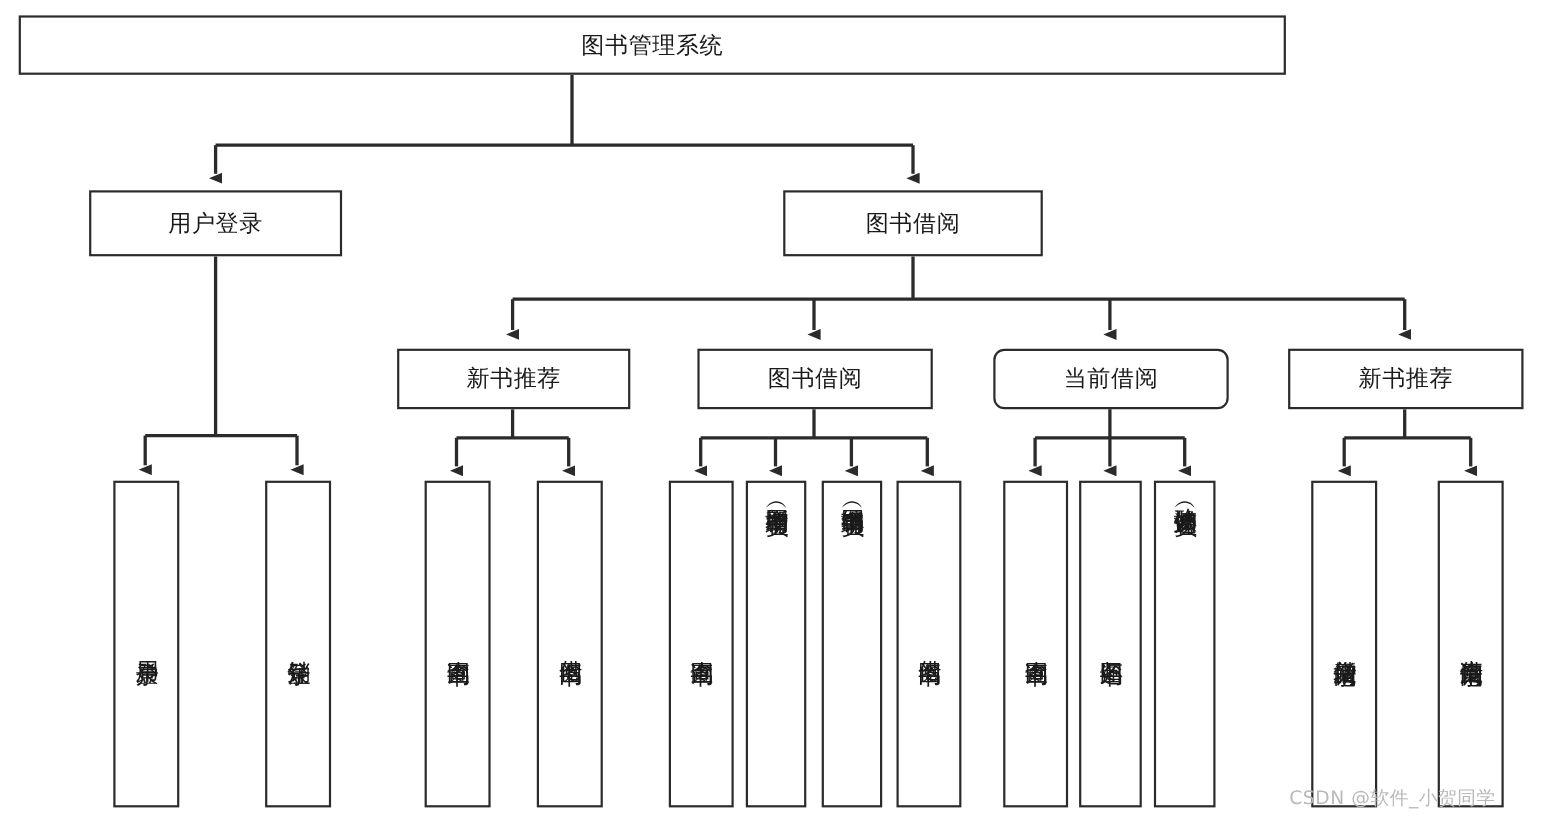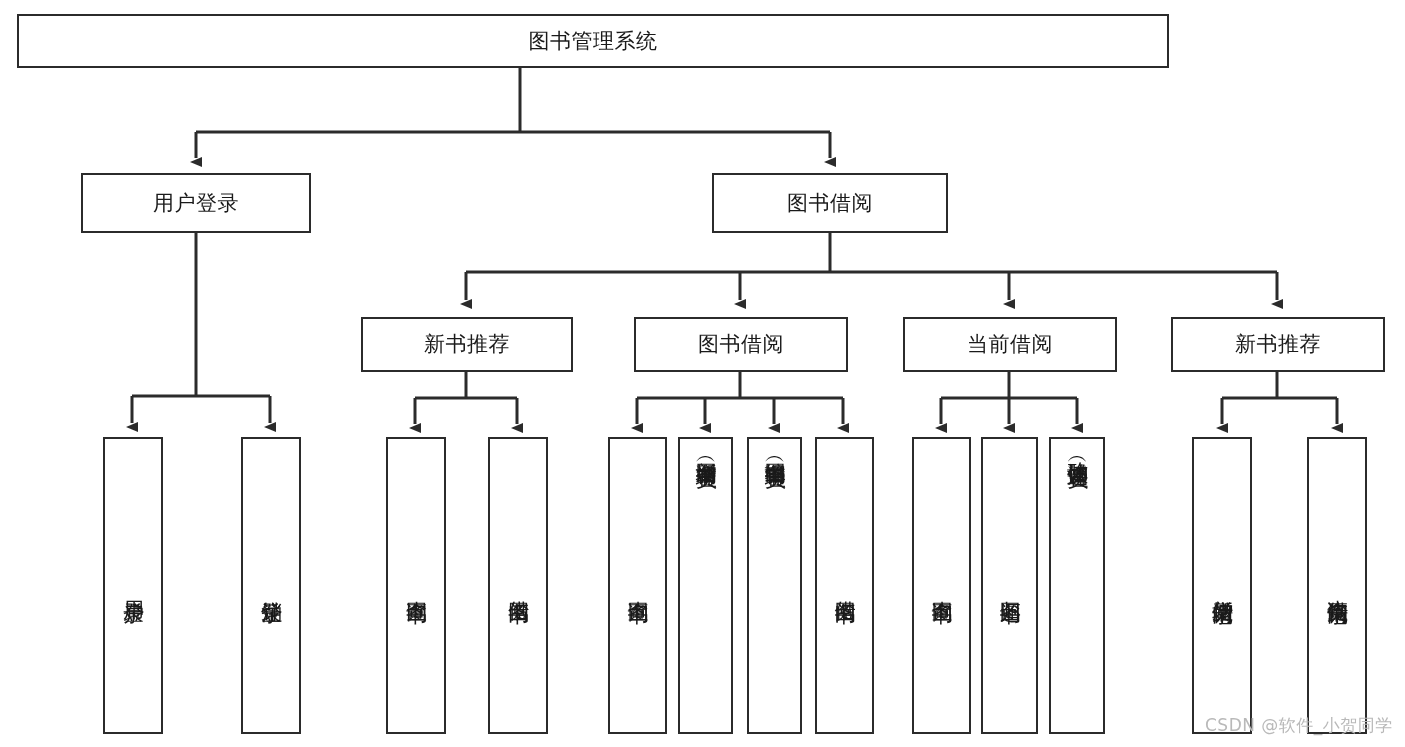--- a/index.html
+++ b/index.html
@@ -138,21 +138,21 @@
   </div>
 
   <div class="node" style="left:361px; top:317px; width:212px; height:55px;">
     <span class="label">新书推荐</span>
   </div>
 
   <div class="node" style="left:634px; top:317px; width:214px; height:55px;">
     <span class="label">图书借阅</span>
   </div>
 
-  <div class="node" style="left:903px; top:317px; width:214px; height:55px;">
+  <div class="node" style="left:903px; top:317px; width:214px; height:55px;border-radius:10px;">
     <span class="label">当前借阅</span>
   </div>
 
   <div class="node" style="left:1171px; top:317px; width:214px; height:55px;">
     <span class="label">新书推荐</span>
   </div>
 
   <div class="node vertical centered" style="left:103px; top:437px; width:60px; height:297px;">
     <span class="label">用户登录</span>
   </div>
@@ -198,15 +198,15 @@
   </div>
 
   <div class="node vertical centered" style="left:1192px; top:437px; width:60px; height:297px;">
     <span class="label">新增借阅记录</span>
   </div>
 
   <div class="node vertical centered" style="left:1307px; top:437px; width:60px; height:297px;">
     <span class="label">查询借阅记录</span>
   </div>
 
-  <div class="watermark" style="left:1205px; top:714px;">CSDN @软件_小贺同学</div>
+  <div class="watermark" style="left:1172px; top:714px;">CSDN @软件_小贺同学</div>
 
 </div>
 
 </body></html>

